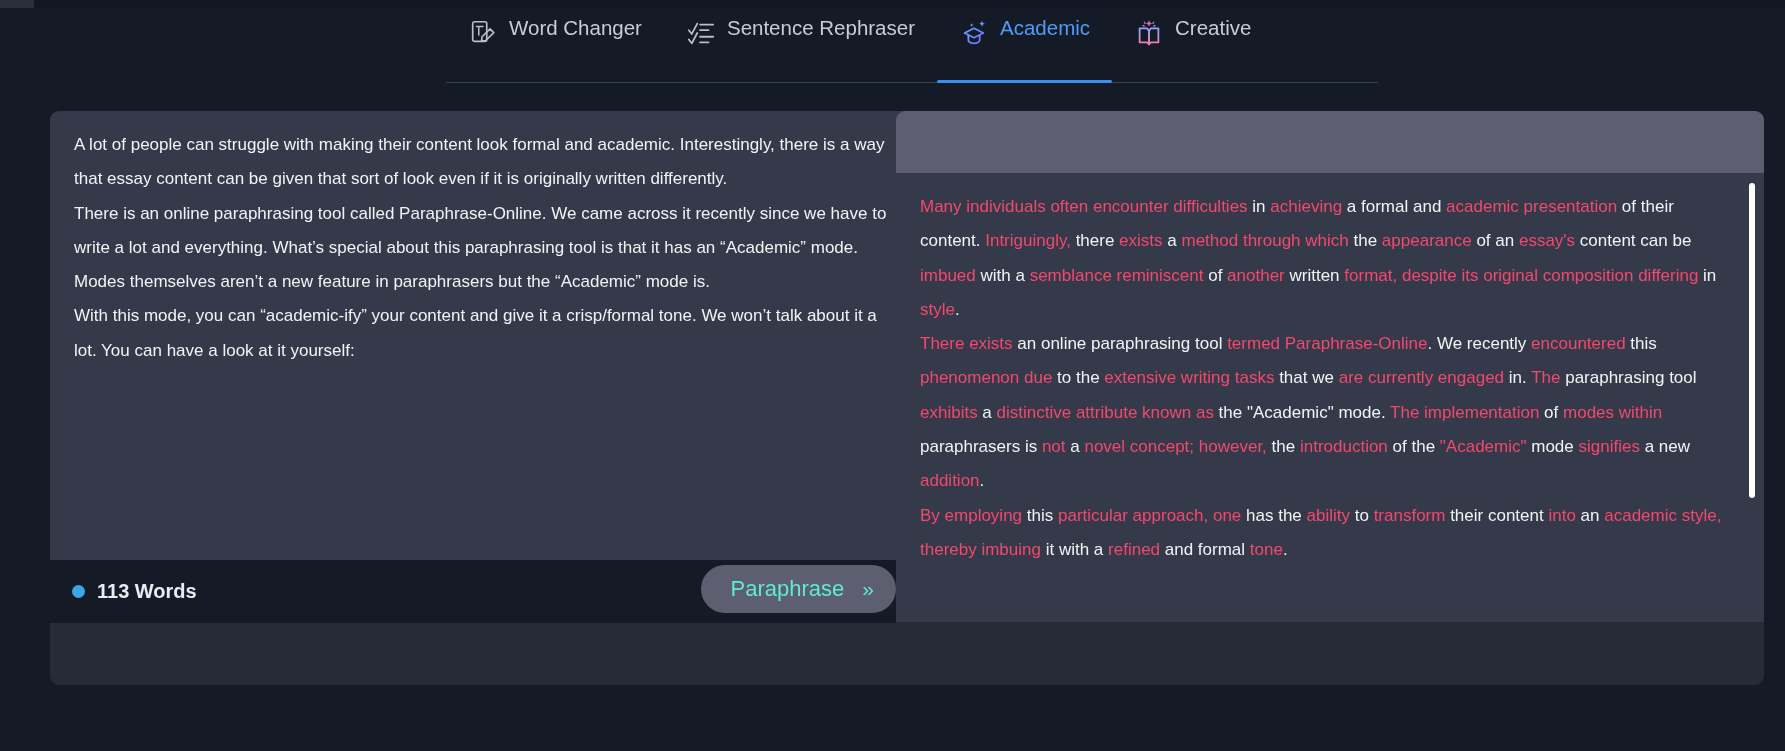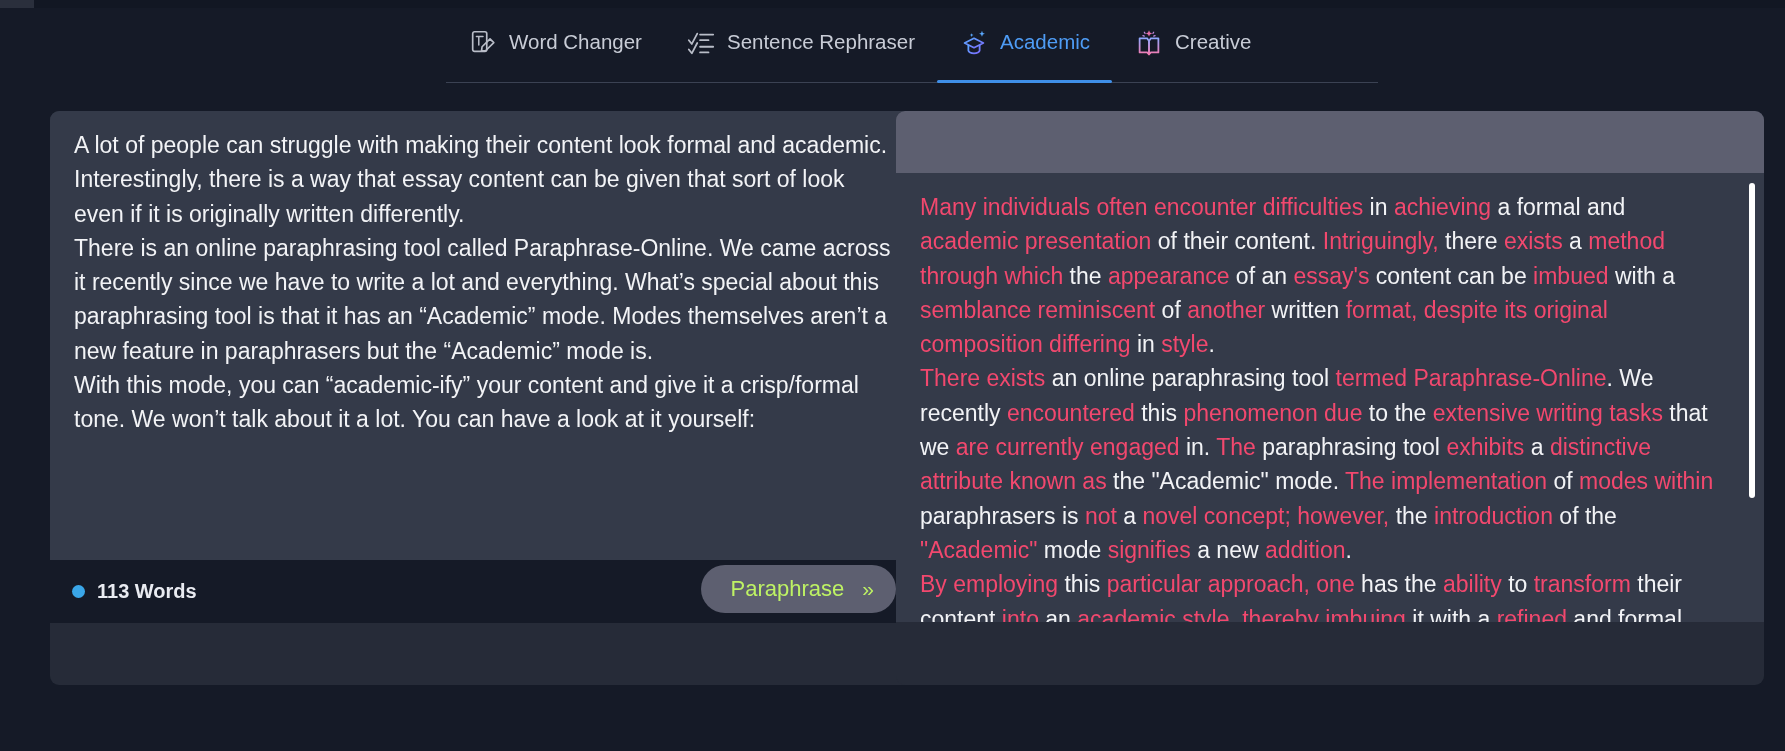--- a/index.html
+++ b/index.html
@@ -24,21 +24,21 @@
   }
 
   
   .tabbar {
     position: absolute; left: 446px; top: 18px;
     width: 932px; height: 65px;
     display: flex; align-items: flex-end;
     border-bottom: 1px solid #3b4253;
   }
   .tab {
-    display: flex; align-items: center; gap: 11px;
+    display: flex; align-items: flex-start; gap: 11px;
     height: 64px; padding: 0 22px 14px 22px;
     cursor: pointer; position: relative;
     color: #c8ccd6;
     font-size: 20.5px;
     white-space: nowrap;
   }
   .tab .lbl { line-height: 1; padding-bottom: 1px; }
   .tab.active { color: #4e9cf5; }
   .tab.active::after {
     content: ""; position: absolute; left: 0; right: 0; bottom: -1px;
@@ -102,21 +102,21 @@
     position: relative;
     height: 449px;
     background: #343a49;
     padding: 17px 24px 0 24px;
     overflow: hidden;
   }
   .panel-body.right { padding-right: 34px; }
 
   .doc {
     color: #f2f3f6;
-    font-size: 23px;
+    font-size: 17px;
     line-height: 34.3px;
     white-space: pre-wrap;
     word-wrap: break-word;
   }
   .doc p { margin: 0; }
   .hl { color: #f2486e; }
 
   .vscroll {
     position: absolute; right: 9px; top: 10px;
     width: 6px; height: 315px; border-radius: 3px;
@@ -133,21 +133,21 @@
     color: #e9ebf1; font-size: 20px; font-weight: bold;
   }
   .dot {
     width: 13px; height: 13px; border-radius: 50%;
     background: #3aa6e8; flex: 0 0 13px;
   }
   .btn-paraphrase {
     display: flex; align-items: center; gap: 18px;
     height: 48px; padding: 0 24px 0 30px;
     border-radius: 26px; border: none;
-    background: #5d5f70; color: #bef264;
+    background: #5d5f70; color: #5eead4;
     font-family: "Liberation Sans", sans-serif;
     font-size: 22px; cursor: pointer;
     position: relative; top: -3px;
   }
   .btn-paraphrase .arrows { font-size: 21px; letter-spacing: -2px; }
 
   .foot-right { display: flex; align-items: center; gap: 24px; }
   .givefeedback {
     color: #e9ebf1; font-size: 21px; cursor: pointer;
   }

